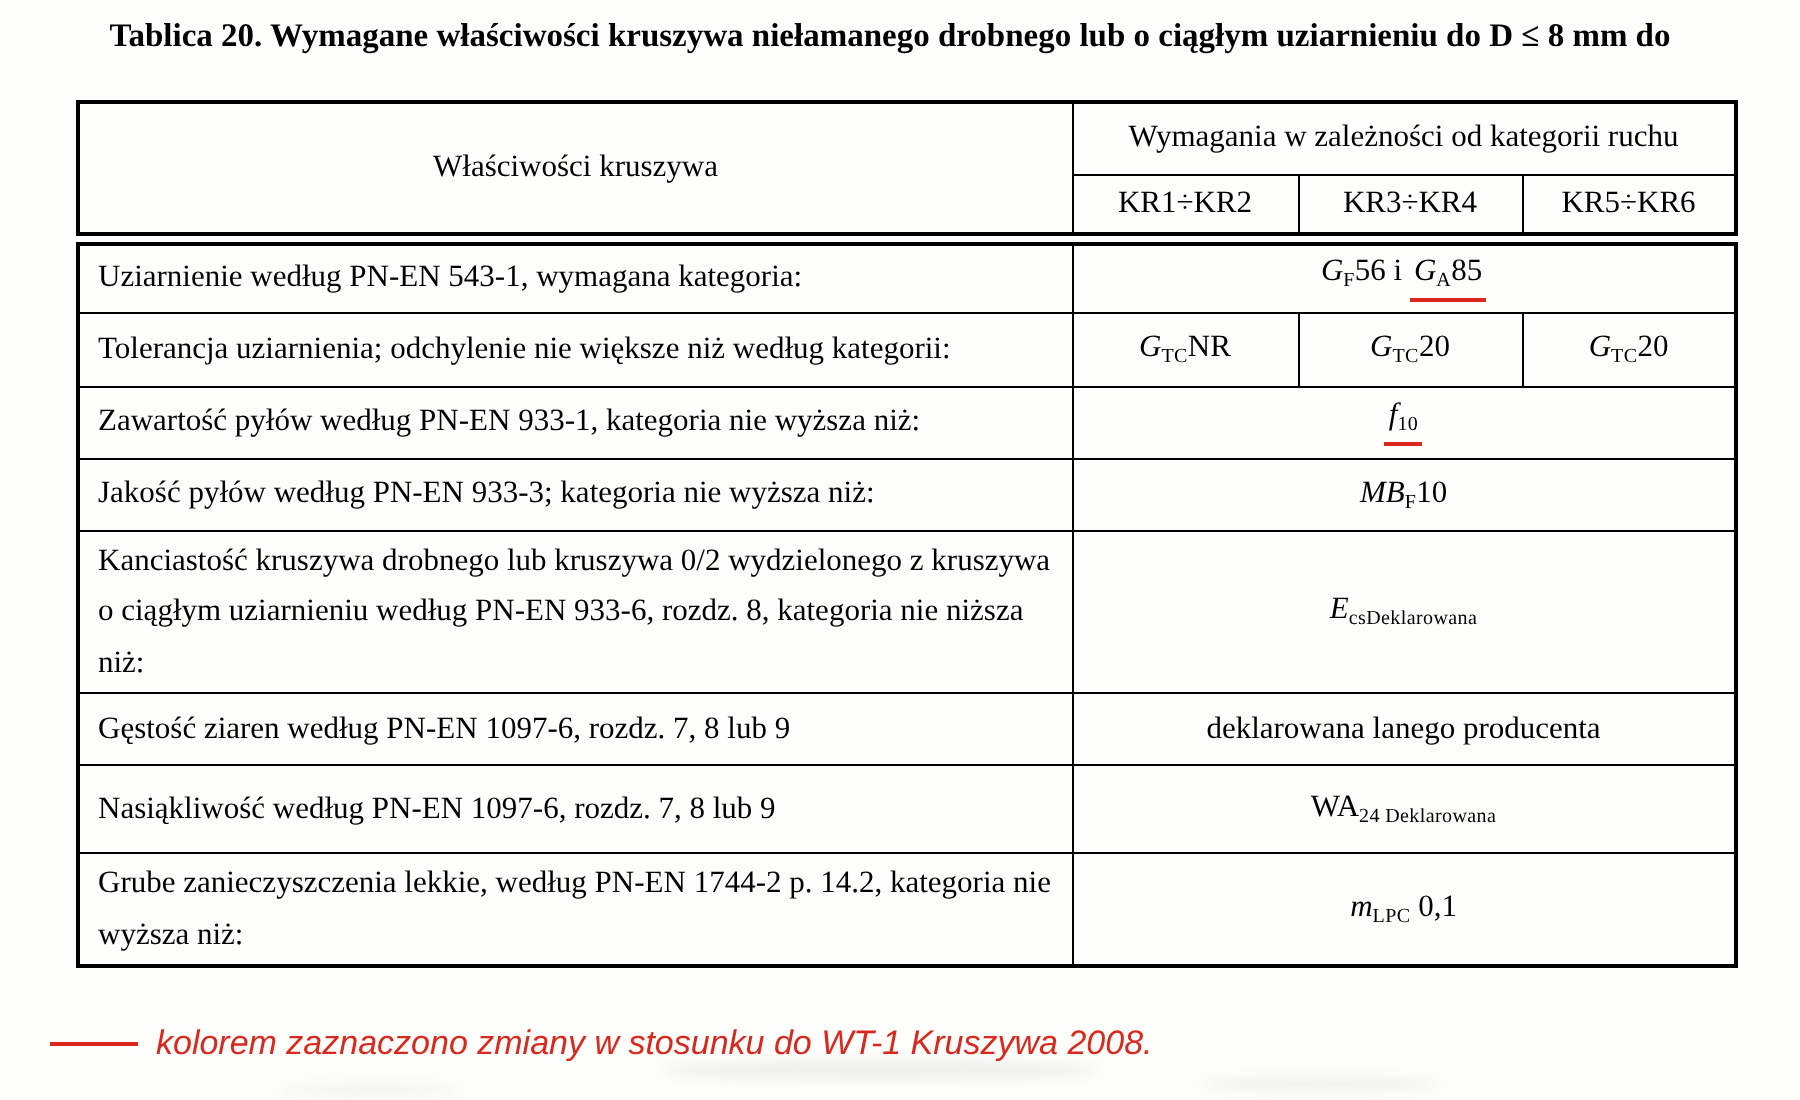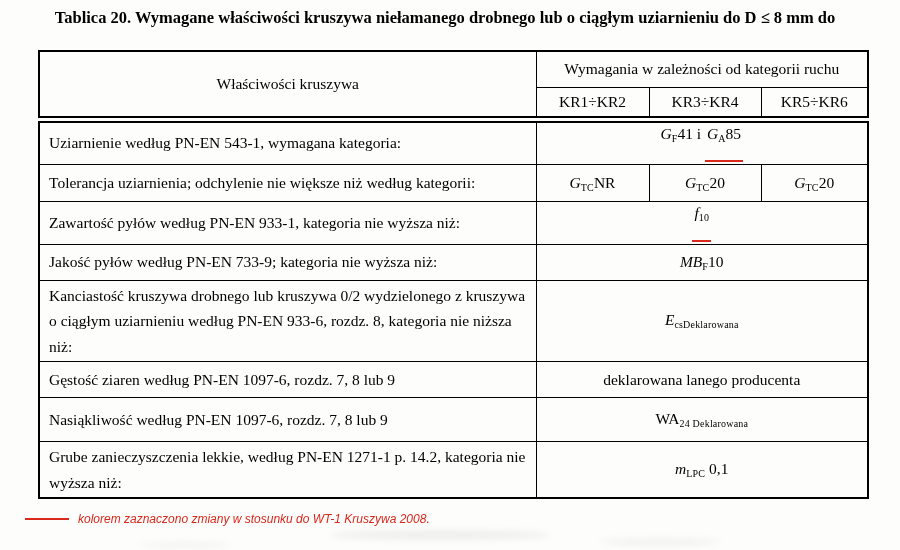--- a/index.html
+++ b/index.html
@@ -46,35 +46,35 @@
     padding-right: 6px;
     line-height: 1.65;
   }
   td.val { text-align: center; vertical-align: middle; }
 
   .sym { font-style: italic; }
   .sub { font-size: 10px; vertical-align: -3px; letter-spacing: 0.2px; }
   .redmark {
     display: inline-block;
     border-bottom: 2.5px solid var(--red);
-    padding: 0 2px 16px 2px;
+    padding: 0 2px 2px 2px;
     line-height: 1.15;
   }
 
   .footnote {
     position: absolute;
     left: 25px;
     top: 512px;
     display: flex;
     align-items: center;
     gap: 9px;
     color: var(--red);
     font-family: "Liberation Sans", sans-serif;
     font-style: italic;
-    font-size: 12px;
+    font-size: 17px;
     white-space: nowrap;
   }
   .fdash { display: inline-block; width: 44px; height: 0; border-top: 2.5px solid var(--red); }
 
   
   .smudge { position: absolute; pointer-events: none; border-radius: 50%; filter: blur(3px); }
   .smudge.s1 { left: 330px; top: 530px; width: 220px; height: 10px; background: rgba(120,120,120,0.10); }
   .smudge.s2 { left: 600px; top: 538px; width: 120px; height: 8px;  background: rgba(120,120,120,0.08); }
   .smudge.s3 { left: 140px; top: 542px; width: 90px;  height: 6px;  background: rgba(120,120,120,0.07); }
 </style>
@@ -103,57 +103,57 @@
         <tr class="hdr-kr">
           <th class="hdr-bottom">KR1÷KR2</th>
           <th class="hdr-bottom">KR3÷KR4</th>
           <th class="hdr-bottom">KR5÷KR6</th>
         </tr>
       </thead>
       <tbody>
 
         <tr style="height:37px;">
           <td class="prop">Uziarnienie według PN-EN 543-1, wymagana kategoria:</td>
-          <td class="val" colspan="3"><span class="sym">G</span><span class="sub">F</span><span>41 i </span><span class="redmark"><span class="sym">G</span><span class="sub">A</span><span>85</span></span></td>
+          <td class="val" colspan="3"><span class="sym">G</span><span class="sub">F</span><span>56 i </span><span class="redmark"><span class="sym">G</span><span class="sub">A</span><span>85</span></span></td>
         </tr>
 
         <tr style="height:37px;padding-left:16px;">
           <td class="prop">Tolerancja uziarnienia; odchylenie nie większe niż według kategorii:</td>
           <td class="val"><span class="sym">G</span><span class="sub">TC</span><span>NR</span></td>
           <td class="val"><span class="sym">G</span><span class="sub">TC</span><span>20</span></td>
           <td class="val"><span class="sym">G</span><span class="sub">TC</span><span>20</span></td>
         </tr>
 
         <tr style="height:36px;">
           <td class="prop">Zawartość pyłów według PN-EN 933-1, kategoria nie wyższa niż:</td>
           <td class="val" colspan="3"><span class="redmark"><span class="sym">f</span><span class="sub">10</span></span></td>
         </tr>
 
         <tr style="height:36px;">
-          <td class="prop">Jakość pyłów według PN-EN 733-9; kategoria nie wyższa niż:</td>
+          <td class="prop">Jakość pyłów według PN-EN 933-3; kategoria nie wyższa niż:</td>
           <td class="val" colspan="3"><span class="sym">MB</span><span class="sub">F</span><span>10</span></td>
         </tr>
 
         <tr style="height:78px;">
           <td class="prop">Kanciastość kruszywa drobnego lub kruszywa 0/2 wydzielonego z kruszywa o ciągłym uziarnieniu według PN-EN 933-6, rozdz. 8, kategoria nie niższa niż:</td>
           <td class="val" colspan="3"><span class="sym">E</span><span class="sub">csDeklarowana</span></td>
         </tr>
 
         <tr style="height:36px;">
           <td class="prop">Gęstość ziaren według PN-EN 1097-6, rozdz. 7, 8 lub 9</td>
           <td class="val" colspan="3"><span>deklarowana lanego producenta</span></td>
         </tr>
 
         <tr style="height:44px;">
           <td class="prop">Nasiąkliwość według PN-EN 1097-6, rozdz. 7, 8 lub 9</td>
           <td class="val" colspan="3"><span>WA</span><span class="sub">24 Deklarowana</span></td>
         </tr>
 
         <tr style="height:56px;">
-          <td class="prop">Grube zanieczyszczenia lekkie, według PN-EN 1271-1 p. 14.2, kategoria nie wyższa niż:</td>
+          <td class="prop">Grube zanieczyszczenia lekkie, według PN-EN 1744-2 p. 14.2, kategoria nie wyższa niż:</td>
           <td class="val" colspan="3"><span class="sym">m</span><span class="sub">LPC</span><span> 0,1</span></td>
         </tr>
 
       </tbody>
     </table>
   </div>
 
   <div class="footnote">
     <span class="fdash"></span>
     <span>kolorem zaznaczono zmiany w stosunku do WT-1 Kruszywa 2008.</span>

